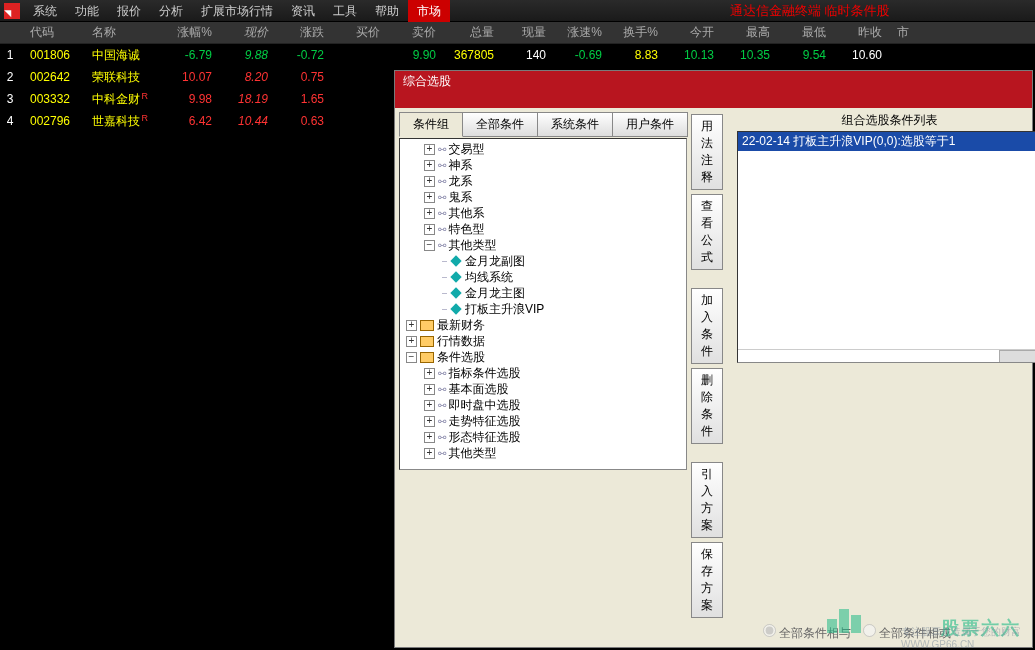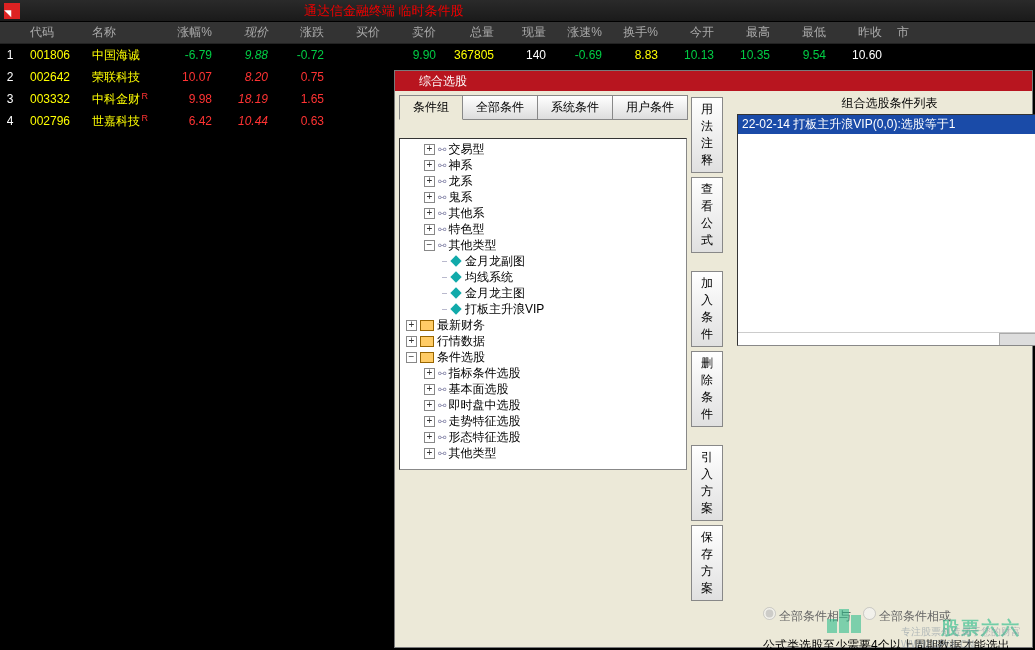--- a/index.html
+++ b/index.html
@@ -24,24 +24,24 @@
 
 .table-row { display: flex; height: 22px; align-items: center; color: #aaa; }
 .table-row .col-idx { color: #aaa; }
 .yellow { color: #ff0 !important; }
 .green { color: #0c4 !important; }
 .red { color: #f33 !important; }
 .white { color: #fff !important; }
 .small-r { color: #f33; font-size: 9px; margin-right: 6px; }
 
 .dialog { position: absolute; left: 394px; top: 70px; width: 639px; height: 578px; background: #ece9d8; border: 1px solid #7a7a7a; box-shadow: 2px 2px 8px rgba(0,0,0,0.5); }
-.dialog-title { background: #b8151f; color: #fff; height: 20px; line-height: 20px; padding-left: 24px; font-size: 12px; }
+.dialog-title { background: #b8151f; color: #fff; height: 37px; line-height: 20px; padding-left: 8px; font-size: 12px; }
 .dialog-body { padding: 4px; }
 
-.tabs { display: flex; margin-bottom: 18px; }
+.tabs { display: flex; margin-bottom: 1px; }
 .tab { border: 1px solid #888; background: linear-gradient(#fff,#ddd); padding: 3px 13px; margin-right: -1px; cursor: pointer; font-size: 12px; }
 .tab.active { background: #ece9d8; border-bottom-color: #ece9d8; position: relative; z-index: 1; }
 
 .row1 { display: flex; gap: 4px; }
 .tree-panel { width: 288px; height: 332px; background: #fff; border: 1px inset #888; overflow: hidden; padding: 2px 0; font-size: 12px; }
 .tree-item { display: flex; align-items: center; height: 16px; white-space: nowrap; }
 .tree-pad { display: inline-block; }
 .tree-exp { width: 11px; height: 11px; border: 1px solid #888; text-align: center; line-height: 8px; font-size: 10px; color: #333; margin-right: 3px; cursor: pointer; }
 .tree-link { color: #88a; font-size: 10px; margin-right: 2px; }
 .tree-folder { width: 14px; height: 11px; background: #fc6; border: 1px solid #960; margin-right: 3px; }
@@ -66,20 +66,31 @@
 .watermark { position: absolute; right: 14px; bottom: 10px; color: #2b8; opacity: 0.6; font-size: 18px; font-weight: bold; letter-spacing: 2px; pointer-events: none; }
 .watermark-sub { position: absolute; right: 14px; bottom: 0px; color: #789; opacity: 0.5; font-size: 10px; pointer-events: none; }
 .wm-icon { position: absolute; right: 172px; bottom: 14px; opacity: 0.55; }
 .wm-icon span { display: inline-block; width: 10px; background: #2b8; margin-right: 2px; }
 </style>
 </head>
 <body>
 
 <div class="menubar">
   <div class="app-icon"></div>
+  <div id="menu-items" style="display: flex;">
+      <div class="menu-item">系统</div>
+      <div class="menu-item">功能</div>
+      <div class="menu-item">报价</div>
+      <div class="menu-item">分析</div>
+      <div class="menu-item">扩展市场行情</div>
+      <div class="menu-item">资讯</div>
+      <div class="menu-item">工具</div>
+      <div class="menu-item">帮助</div>
+      <div class="menu-item active">市场</div>
+    </div>
   <div class="menu-title">通达信金融终端 临时条件股</div>
 </div>
 
 <div class="table-header">
   <span class="col-idx"></span>
   <span class="col-code">代码</span>
   <span class="col-name">名称</span>
   <span class="col-pct">涨幅%</span>
   <span class="col-price">现价</span>
   <span class="col-chg">涨跌</span>

